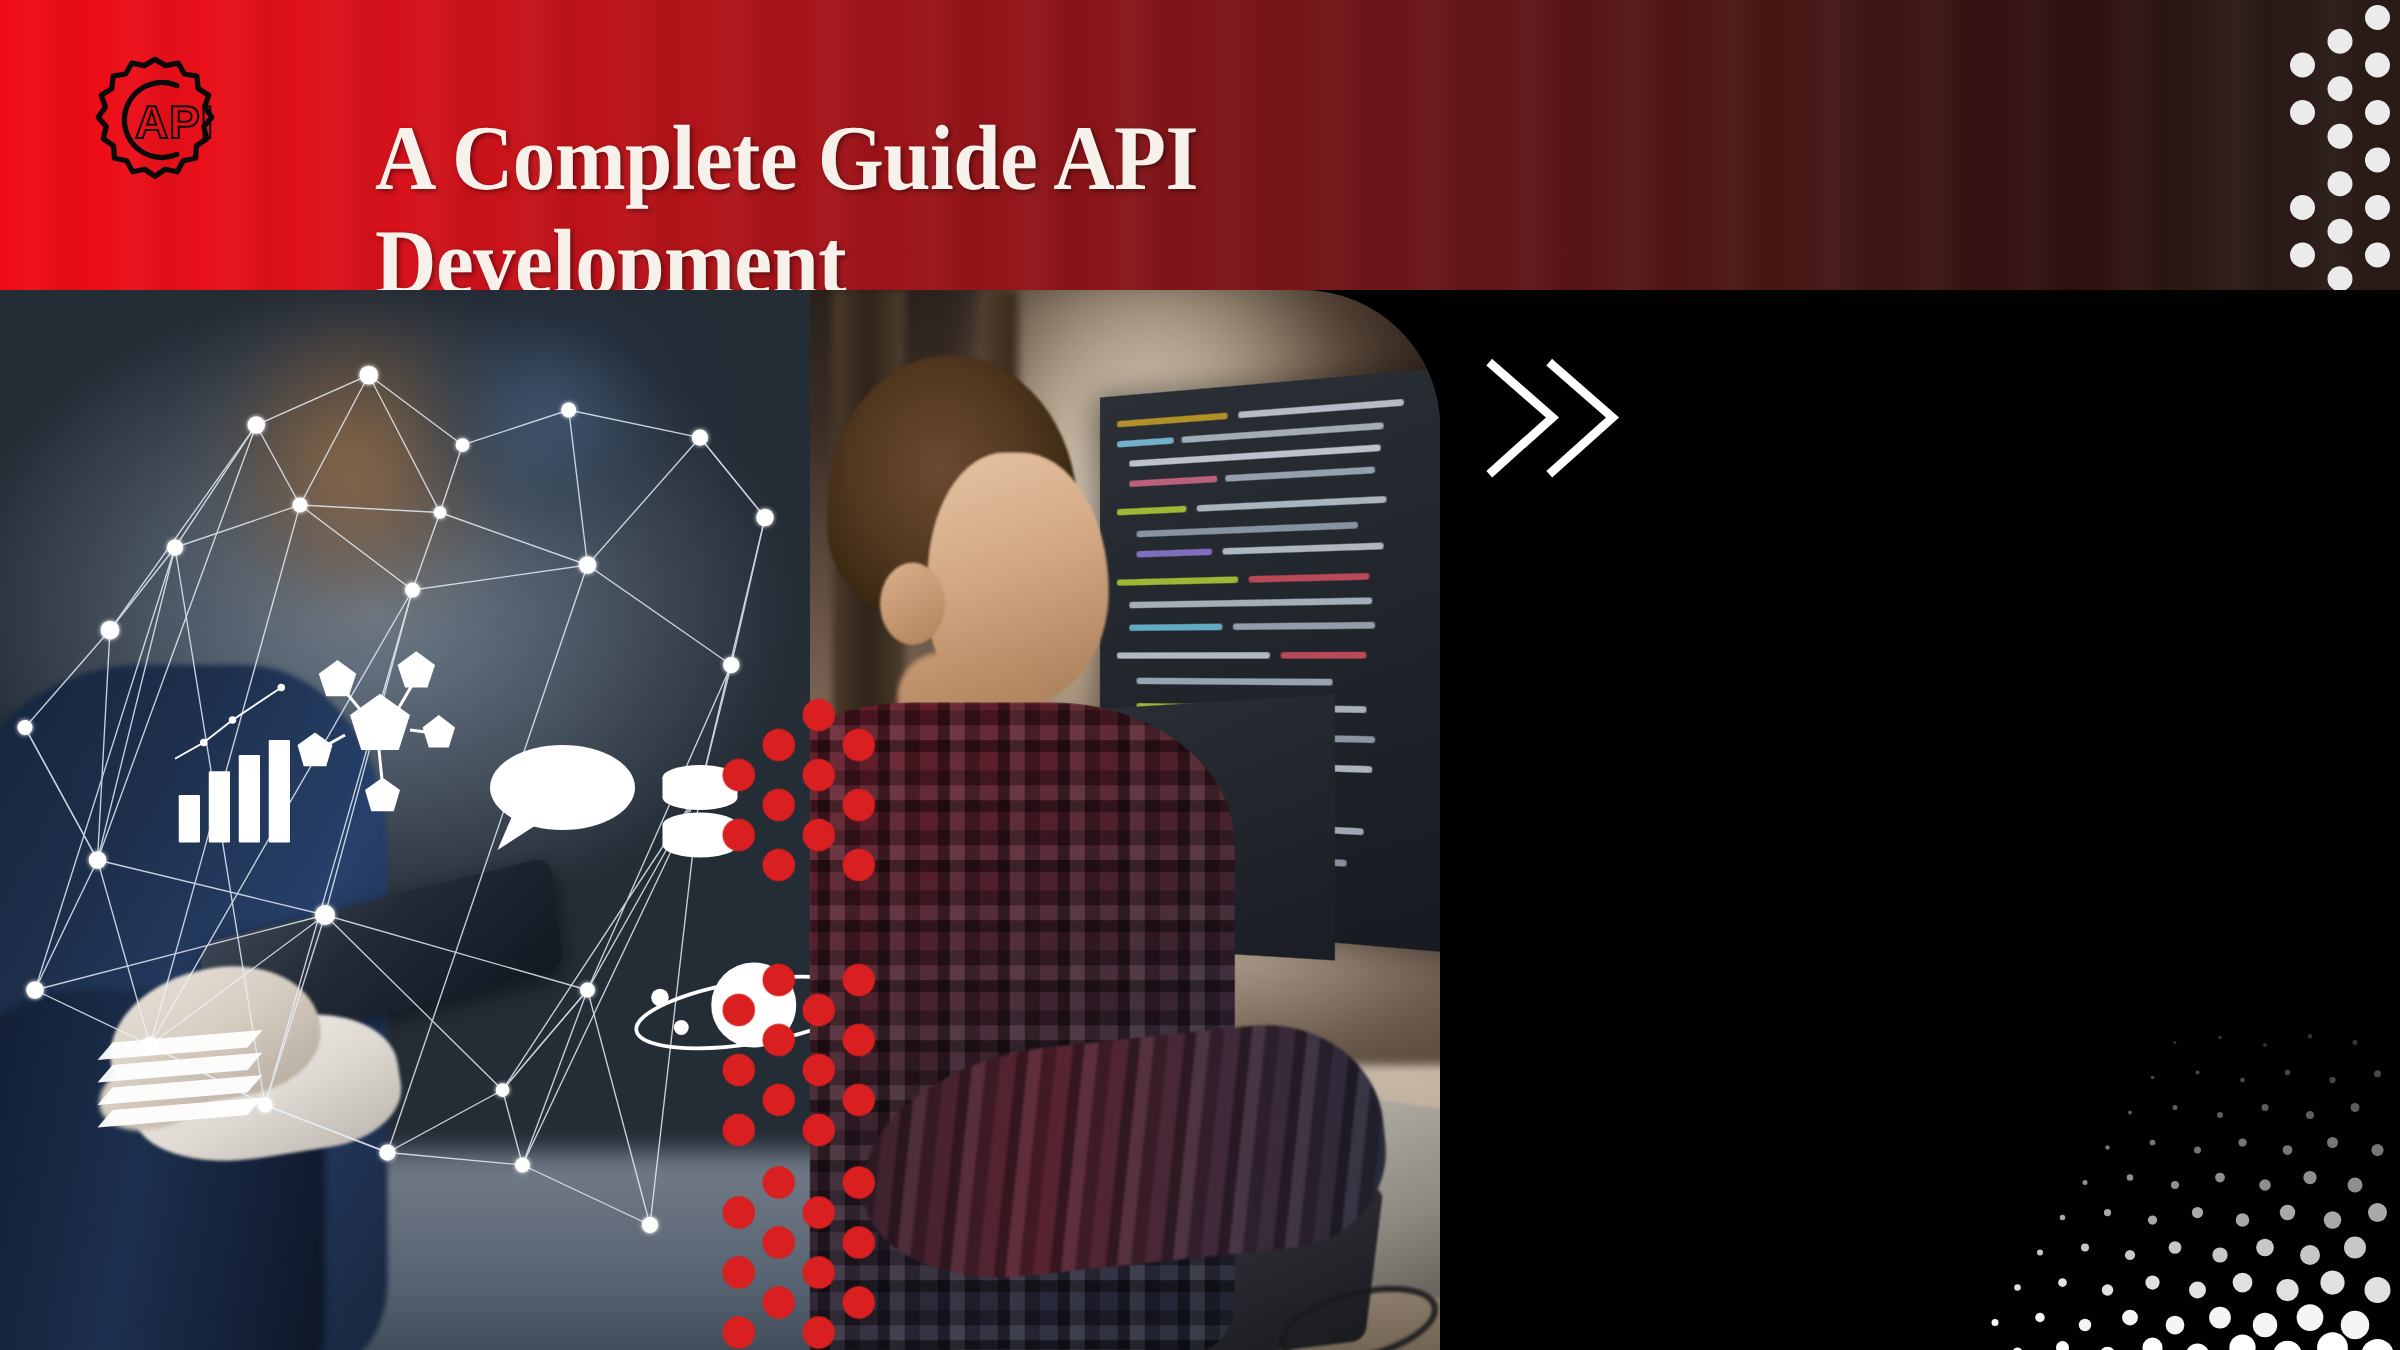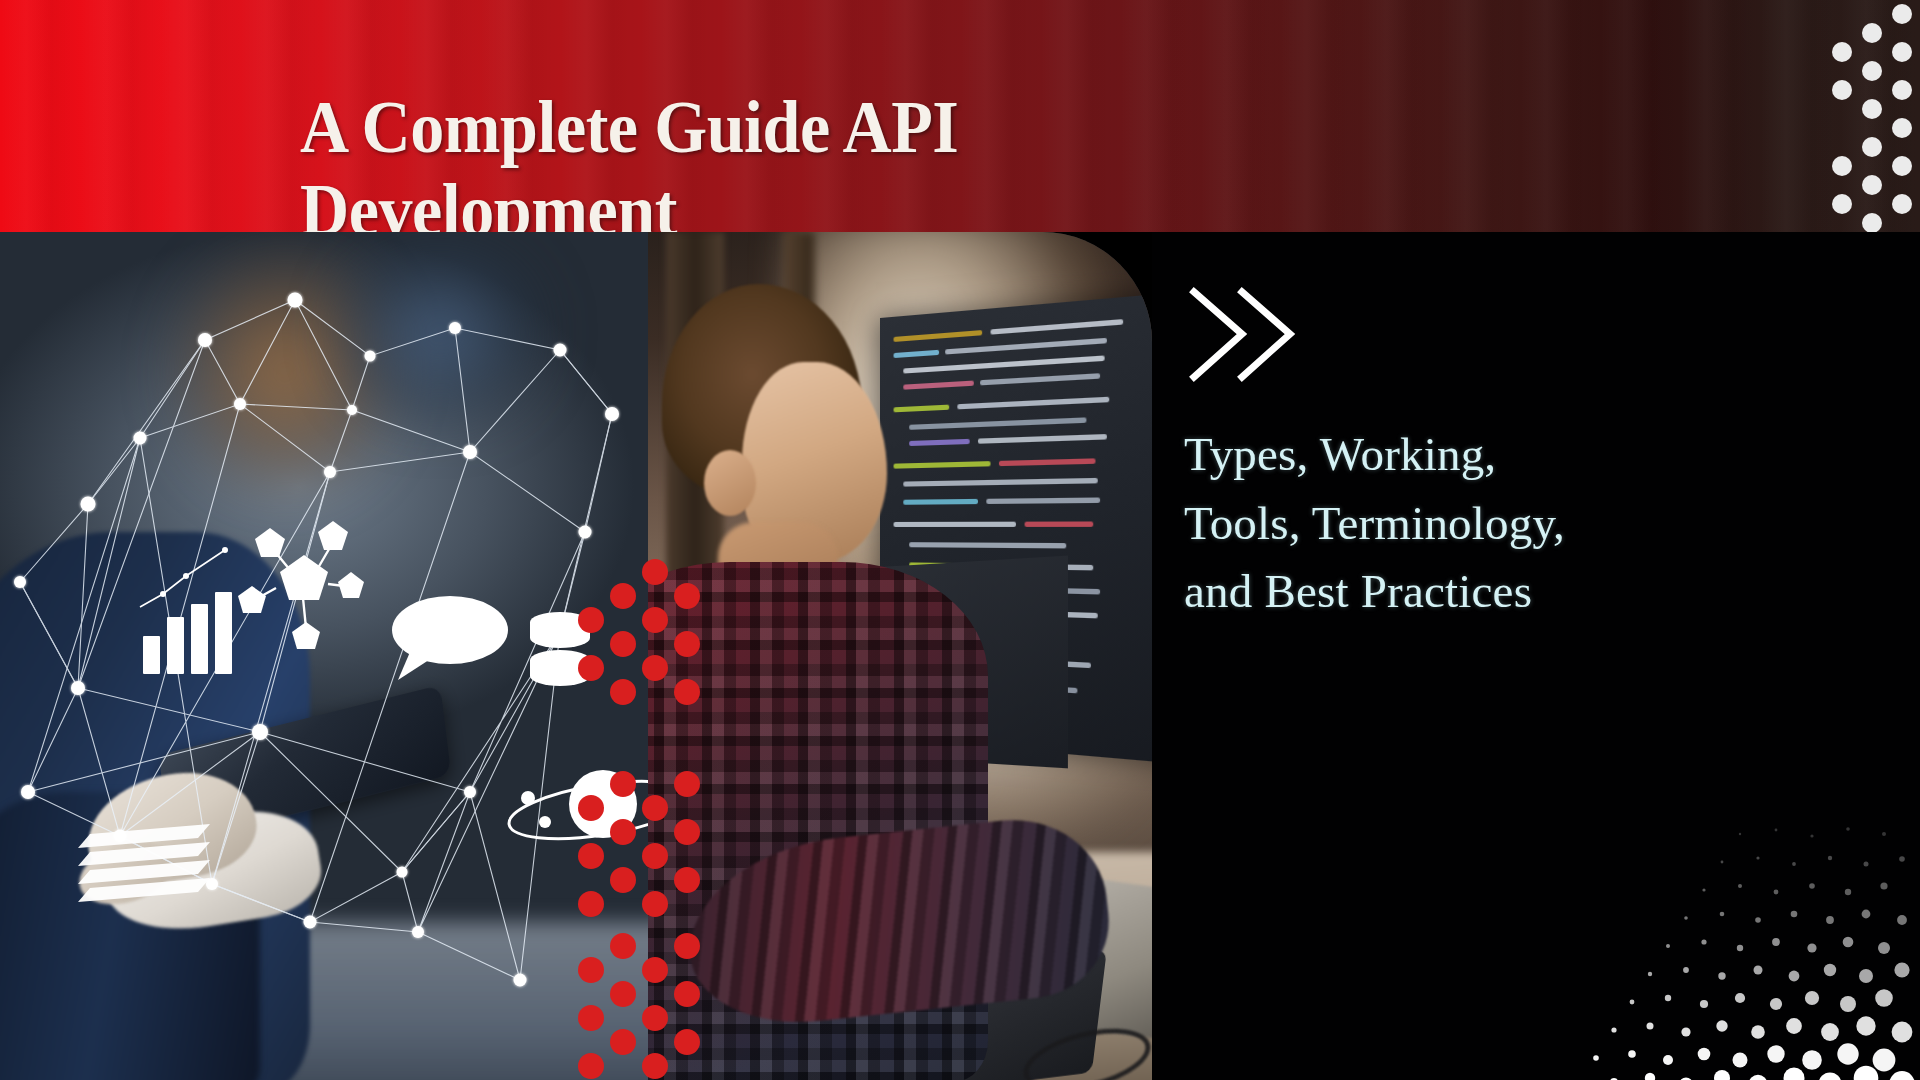--- a/index.html
+++ b/index.html
@@ -352,20 +352,36 @@
   }
 </style>
 </head>
 <body>
 
 <div id="banner">
 
   <div id="header-band">
     <div id="header-sheen"></div>
 
+    <div id="logo-wrap">
+      <svg viewBox="0 0 124 124" width="124" height="124" aria-hidden="true">
+        <g fill="none" stroke="#0a0a0a" stroke-width="4.2" stroke-linejoin="round" stroke-linecap="round">
+          <path d="M62 5.5
+                   L70.5 10.5 L80.5 8.5 L85.5 17.2 L95.5 18.8 L96.5 28.8 L105 34.2 L101.6 43.6
+                   L107.5 51.8 L101 59.2 L103.4 69 L95.2 74.6 L94.4 84.6 L84.6 86.6 L79.8 95.4
+                   L70.2 93.4 L62 99 L53.8 93.4 L44.2 95.4 L39.4 86.6 L29.6 84.6 L28.8 74.6
+                   L20.6 69 L23 59.2 L16.5 51.8 L22.4 43.6 L19 34.2 L27.5 28.8 L28.5 18.8
+                   L38.5 17.2 L43.5 8.5 L53.5 10.5 Z"></path>
+          <path d="M79.5 26.5 A30 30 0 1 0 79.5 81.5"></path>
+        </g>
+        <g fill="#0a0a0a" font-family="Liberation Sans, sans-serif" font-weight="bold" font-size="37" letter-spacing="0.5">
+          <text x="46" y="68" stroke="#0a0a0a" stroke-width="1.6" fill="none">API</text>
+        </g>
+      </svg>
+    </div>
 
     <h1 id="header-title">A Complete Guide API
 Development</h1>
 
     <div id="header-dots">
       <svg viewBox="0 0 130 232" width="130" height="232" aria-hidden="true">
         <g fill="#ebebeb">
           <circle cx="112" cy="14" r="10"></circle>
             <circle cx="112" cy="52" r="10"></circle>
           <circle cx="112" cy="90" r="10"></circle>
@@ -613,21 +629,20 @@
 
     <div id="chevron-wrap">
       <svg viewBox="0 0 120 105" width="120" height="105" aria-hidden="true">
         <g fill="none" stroke="#ffffff" stroke-width="7" stroke-linejoin="miter" stroke-linecap="square">
           <path d="M10 10 L58 52 L10 95"></path>
           <path d="M58 10 L106 52 L58 95"></path>
         </g>
       </svg>
     </div>
 
-    <div id="subtitle">Types, Working, Tools, Terminology, and Best Practices</div>
 
     <div id="halftone">
       <svg viewBox="0 0 430 260" width="430" height="260" aria-hidden="true">
         <g fill="#ffffff">
 
           <g opacity="0.20">
               <circle cx="250" cy="14" r="1.2"></circle>
               <circle cx="286" cy="10" r="1.4"></circle>
               <circle cx="322" cy="16" r="1.6"></circle>
               <circle cx="358" cy="9" r="1.8"></circle>

